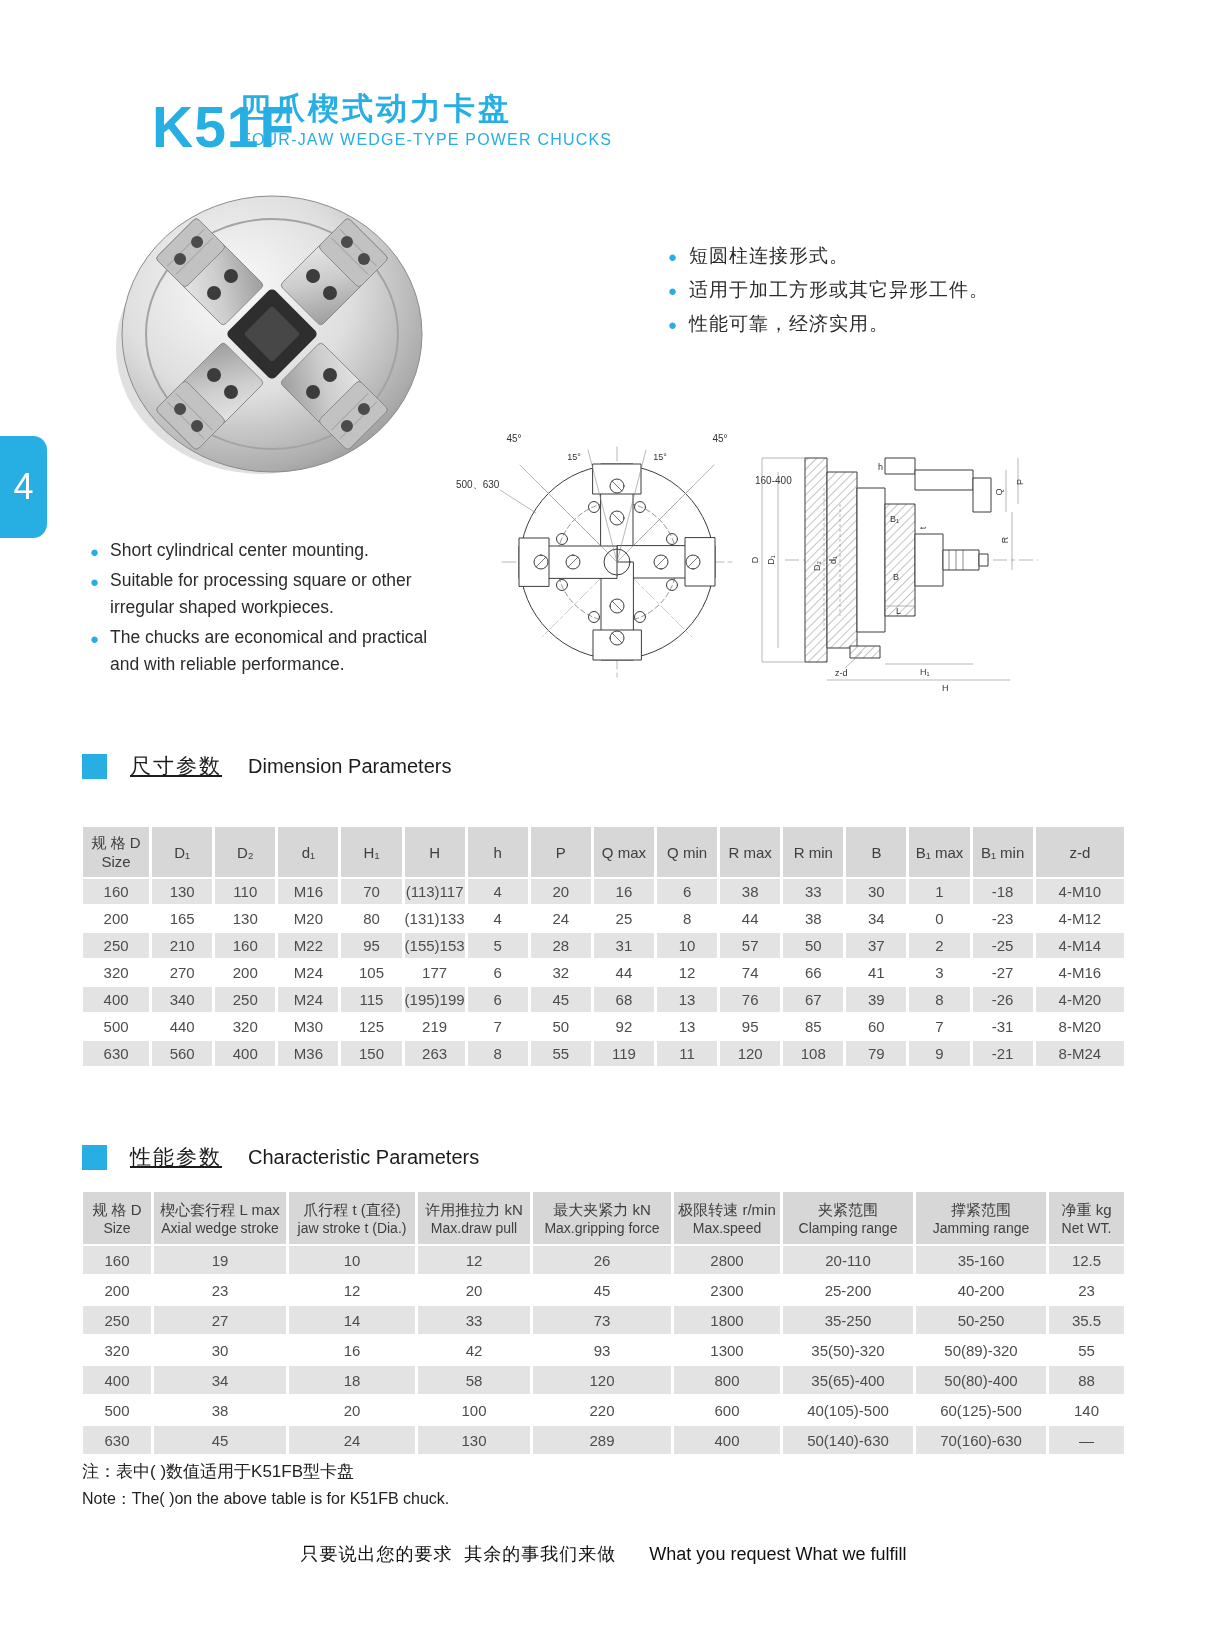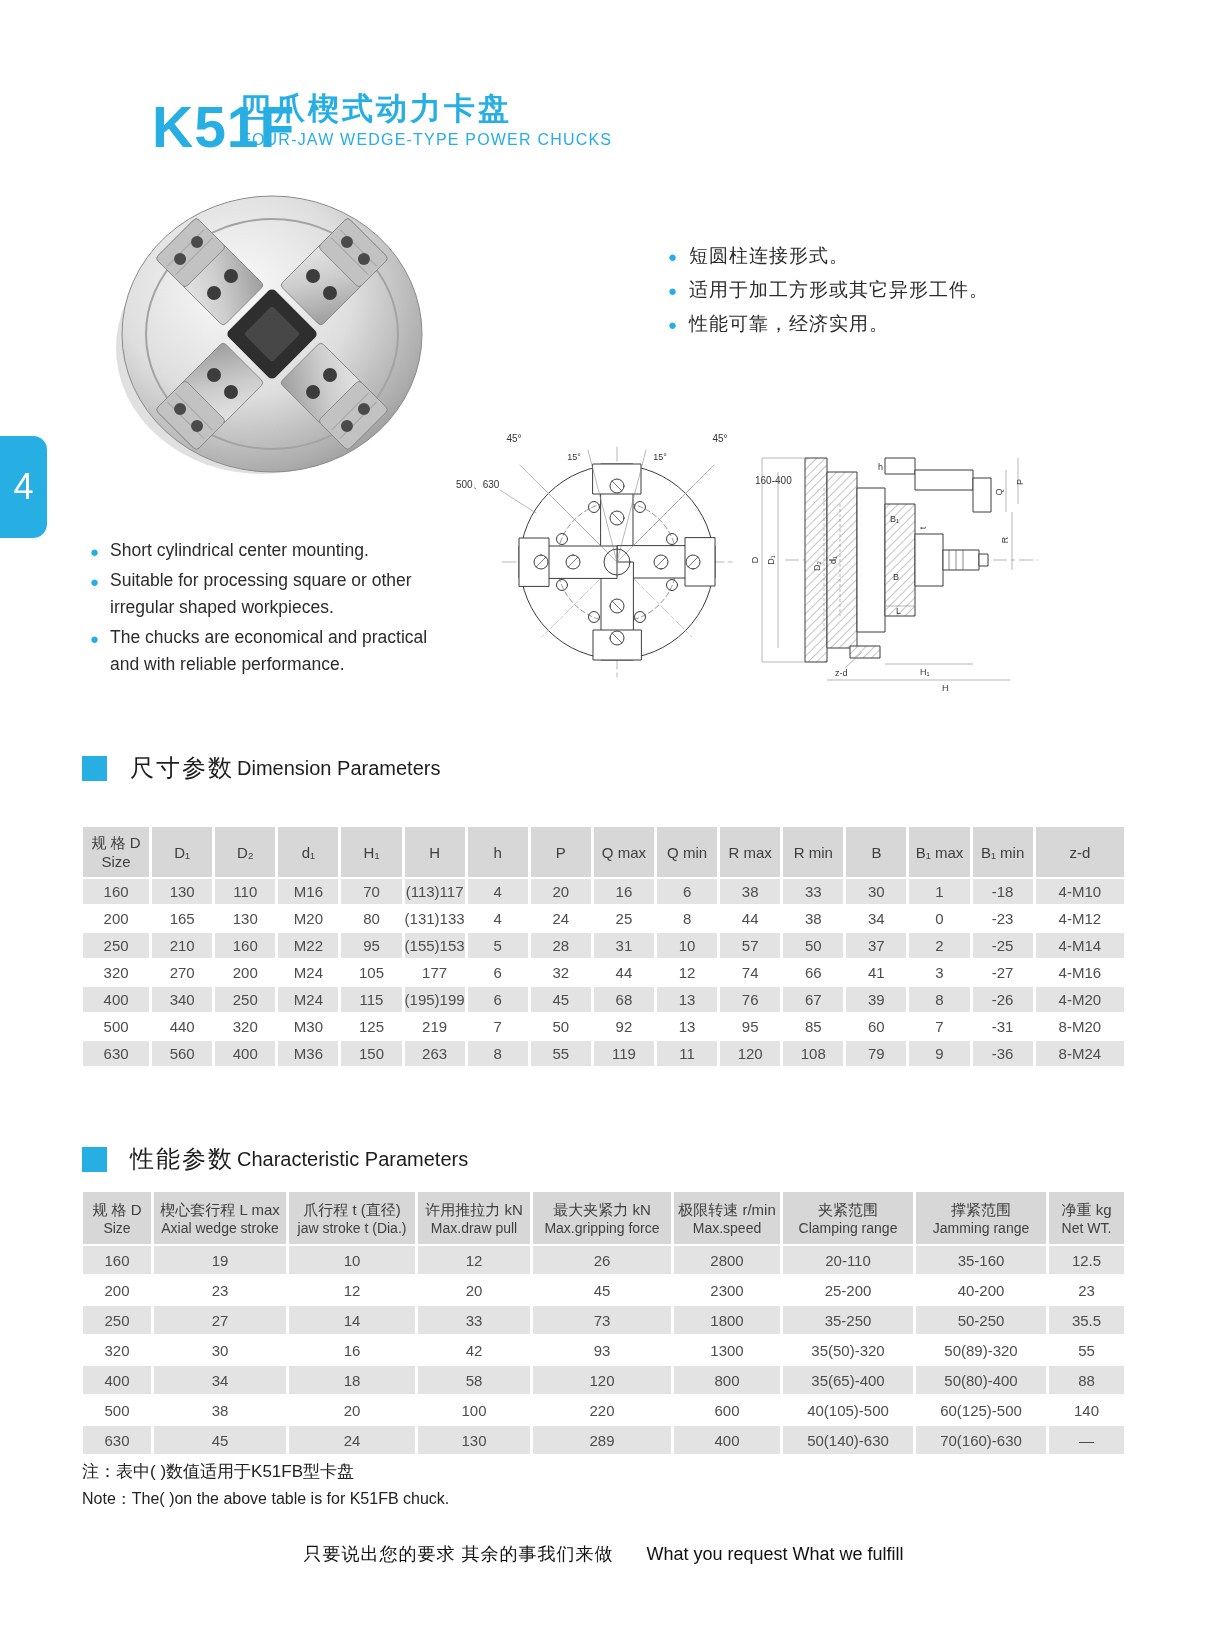--- a/index.html
+++ b/index.html
@@ -21,42 +21,42 @@
   ul.features li{display:flex;align-items:flex-start;}
   .dot{color:#27AEE3;font-size:15px;line-height:inherit;margin-right:11px;flex:0 0 auto;transform:translateY(1px);}
   .features-zh{position:absolute;left:668px;top:243px;font-size:19px;color:#2b2b2b;letter-spacing:1px;}
   .features-zh li{line-height:25px;margin-bottom:9px;}
   .features-en{position:absolute;left:90px;top:537px;width:356px;font-size:17.5px;color:#2b2b2b;}
   .features-en li{line-height:27px;margin-bottom:3px;}
 
   
   .section-title{position:absolute;left:82px;display:flex;align-items:center;color:#1c1c1c;}
   .blue-square{width:25px;height:25px;background:#27AEE3;margin-right:23px;}
-  .section-title .zh{font-size:24px;letter-spacing:2px;margin-right:3px;}
+  .section-title .zh{font-size:21px;letter-spacing:2px;margin-right:26px;text-decoration:underline;}
   .section-title .en{font-size:20px;}
 
   
   .tbl-wrap{position:absolute;left:80px;width:1047px;}
   table.data{border-collapse:separate;border-spacing:3px 2px;table-layout:fixed;width:100%;
              font-size:15px;color:#4d4d4d;}
   table.data th{background:#d7d7d7;font-weight:normal;color:#3f3f3f;text-align:center;vertical-align:middle;padding:2px 0;}
   table.data td{text-align:center;vertical-align:middle;padding:0;}
   table.data tbody tr:nth-child(odd) td{background:#e3e3e3;}
   table.data tbody tr:nth-child(even) td{background:#ffffff;}
   #dimension-table th{height:46px;}
   #dimension-table td{height:25px;}
   #characteristic-table th{height:48px;font-size:15px;}
   #characteristic-table th div:nth-child(2){font-size:14px;}
   #characteristic-table td{height:28px;}
 
   
   .note-zh{position:absolute;left:82px;top:1460px;font-size:17px;color:#222;}
   .note-en{position:absolute;left:82px;top:1489px;font-size:16px;color:#222;}
   .slogan{position:absolute;left:0;top:1542px;width:100%;text-align:center;font-size:18px;color:#111;}
-  .slogan .zh{letter-spacing:1px;margin-right:28px;}
+  .slogan .zh{letter-spacing:1px;margin-right:28px;font-family:Liberation Mono, monospace;}
   .page-num{position:absolute;left:0;top:1577px;width:100%;text-align:center;font-size:18px;color:#111;}
 
   
   .photo{position:absolute;left:112px;top:190px;width:322px;height:288px;}
   .drawing{position:absolute;left:450px;top:400px;width:600px;height:312px;}
   .dim{font-size:10px;fill:#333;}
   .dim-s{font-size:9px;fill:#333;}
   svg line,svg circle,svg rect,svg path,svg polyline{vector-effect:non-scaling-stroke;}
 </style>
 </head>
@@ -493,21 +493,21 @@
             <td>150</td>
             <td>263</td>
             <td>8</td>
             <td>55</td>
             <td>119</td>
             <td>11</td>
             <td>120</td>
             <td>108</td>
             <td>79</td>
             <td>9</td>
-            <td>-36</td>
+            <td>-21</td>
             <td>8-M24</td>
           </tr>
         </tbody>
       </table>
   </div>
 
   <div class="section-title" style="top:1143px;">
     <span class="blue-square"></span>
     <span class="zh">性能参数</span>
     <span class="en">Characteristic Parameters</span>

